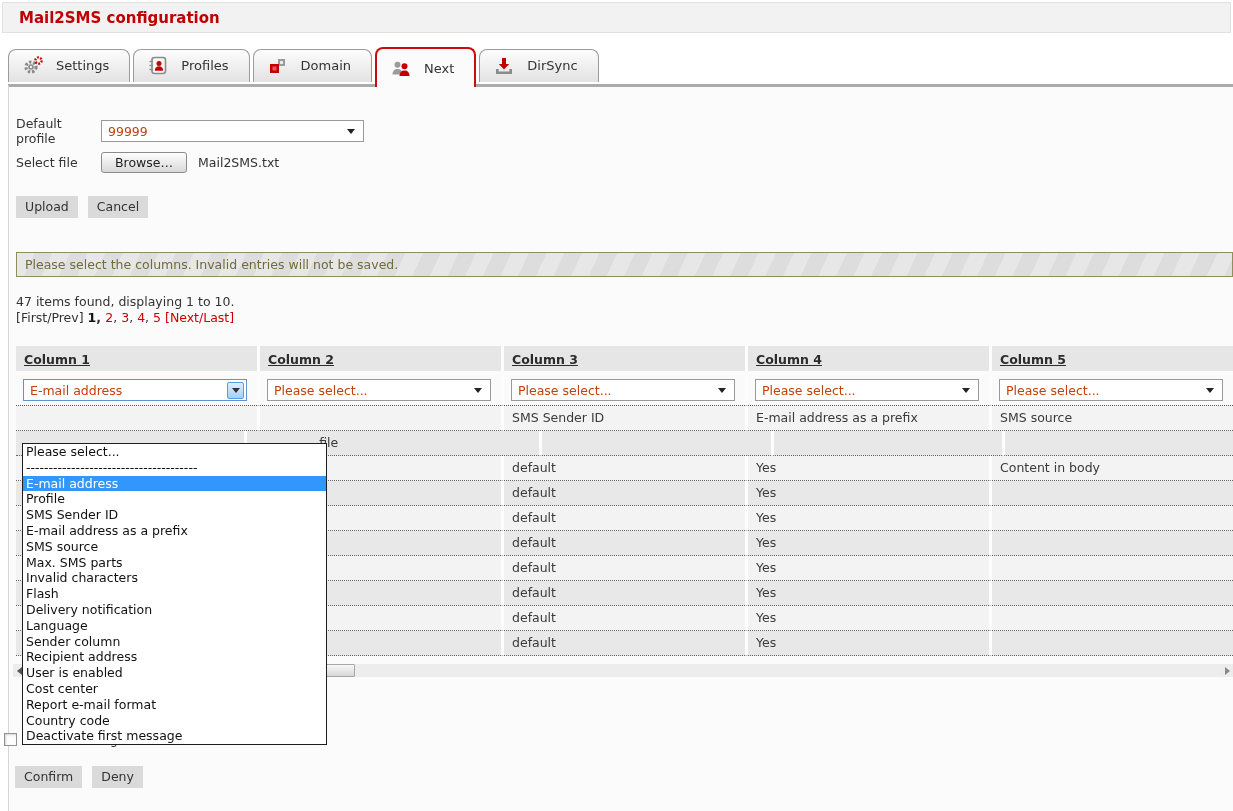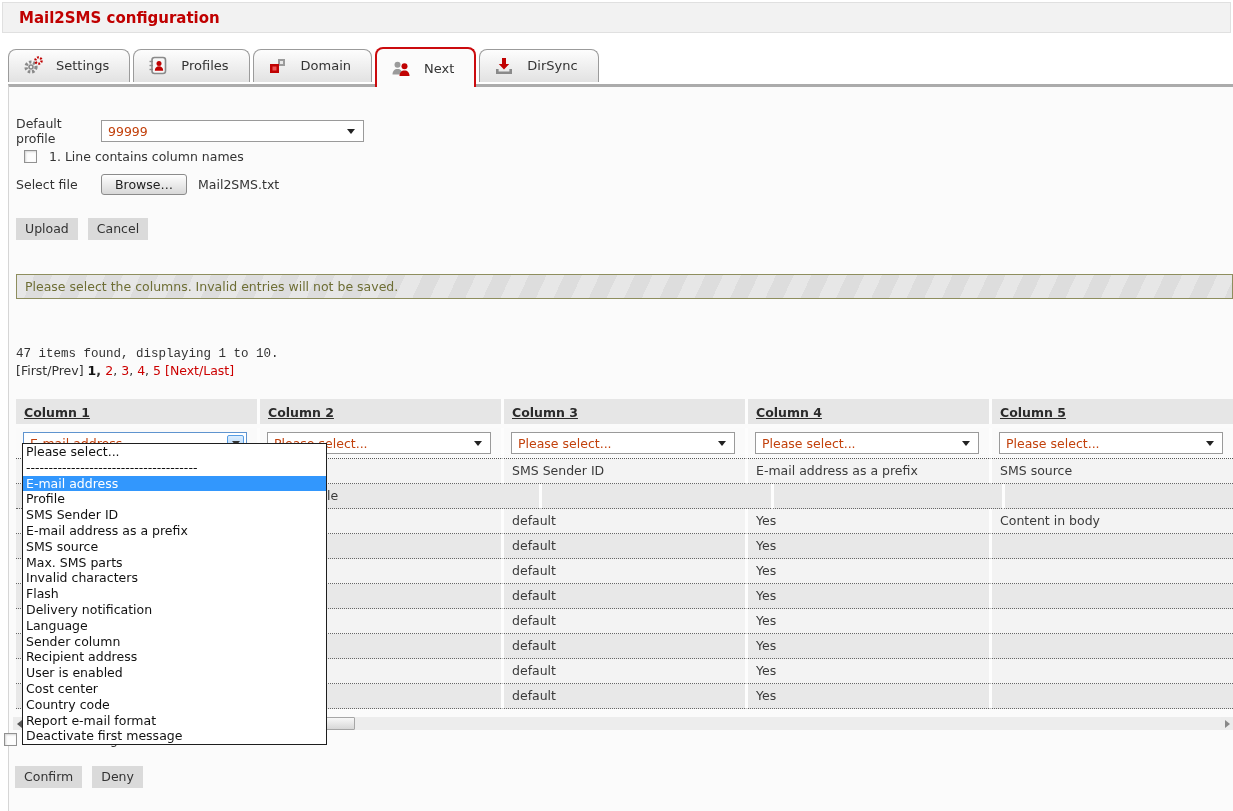--- a/index.html
+++ b/index.html
@@ -78,21 +78,21 @@
   }
 
   
   .message {
     margin-top:35px; margin-right:0; height:25px; line-height:23px;
     border:1px solid #8e8e5e; color:#6e6e35; padding-left:8px;
     background:repeating-linear-gradient(115deg,#e7e7e7 0 16px,#dddddd 16px 32px);
   }
 
   
-  .summary { margin-top:48px; height:15px;font-family:Liberation Mono, monospace; }
+  .summary { margin-top:17px; height:15px; }
   .pagination { margin-top:1px; height:16px; }
   .pagination .dim { color:#333; }
   .pagination b { color:#111; }
   .pagination a { color:#cc0000; text-decoration:none; cursor:pointer; }
   .comma::after { content:", "; color:#333; }
 
   
   .table { margin-top:20px; margin-right:0; }
   .trow { display:flex; }
   .th,.td { flex:1 1 0; overflow:hidden; white-space:nowrap; }
@@ -216,24 +216,20 @@
   <div class="panel">
 
     <div class="frow row-profile">
       <span class="flabel">Default profile</span>
       <div class="combo combo-profile">
         <span>99999</span>
         <span class="plain-arrow"></span>
       </div>
     </div>
 
-    <div class="frow row-check">
-      <span class="checkbox"></span>
-      <span>1. Line contains column names</span>
-    </div>
 
     <div class="frow row-file">
       <span class="flabel">Select file</span>
       <span class="browse-btn">Browse…</span>
       <span class="filename">Mail2SMS.txt</span>
     </div>
 
     <div class="frow row-upload">
       <span class="btn-flat">Upload</span>
       <span class="btn-flat">Cancel</span>
@@ -399,18 +395,18 @@
     <div class="dd-item">SMS source</div>
     <div class="dd-item">Max. SMS parts</div>
     <div class="dd-item">Invalid characters</div>
     <div class="dd-item">Flash</div>
     <div class="dd-item">Delivery notification</div>
     <div class="dd-item">Language</div>
     <div class="dd-item">Sender column</div>
     <div class="dd-item">Recipient address</div>
     <div class="dd-item">User is enabled</div>
     <div class="dd-item">Cost center</div>
+    <div class="dd-item">Report e-mail format</div>
     <div class="dd-item">Country code</div>
-    <div class="dd-item">Report e-mail format</div>
     <div class="dd-item">Deactivate first message</div>
   </div>
 
 </div>
 
 </body></html>

